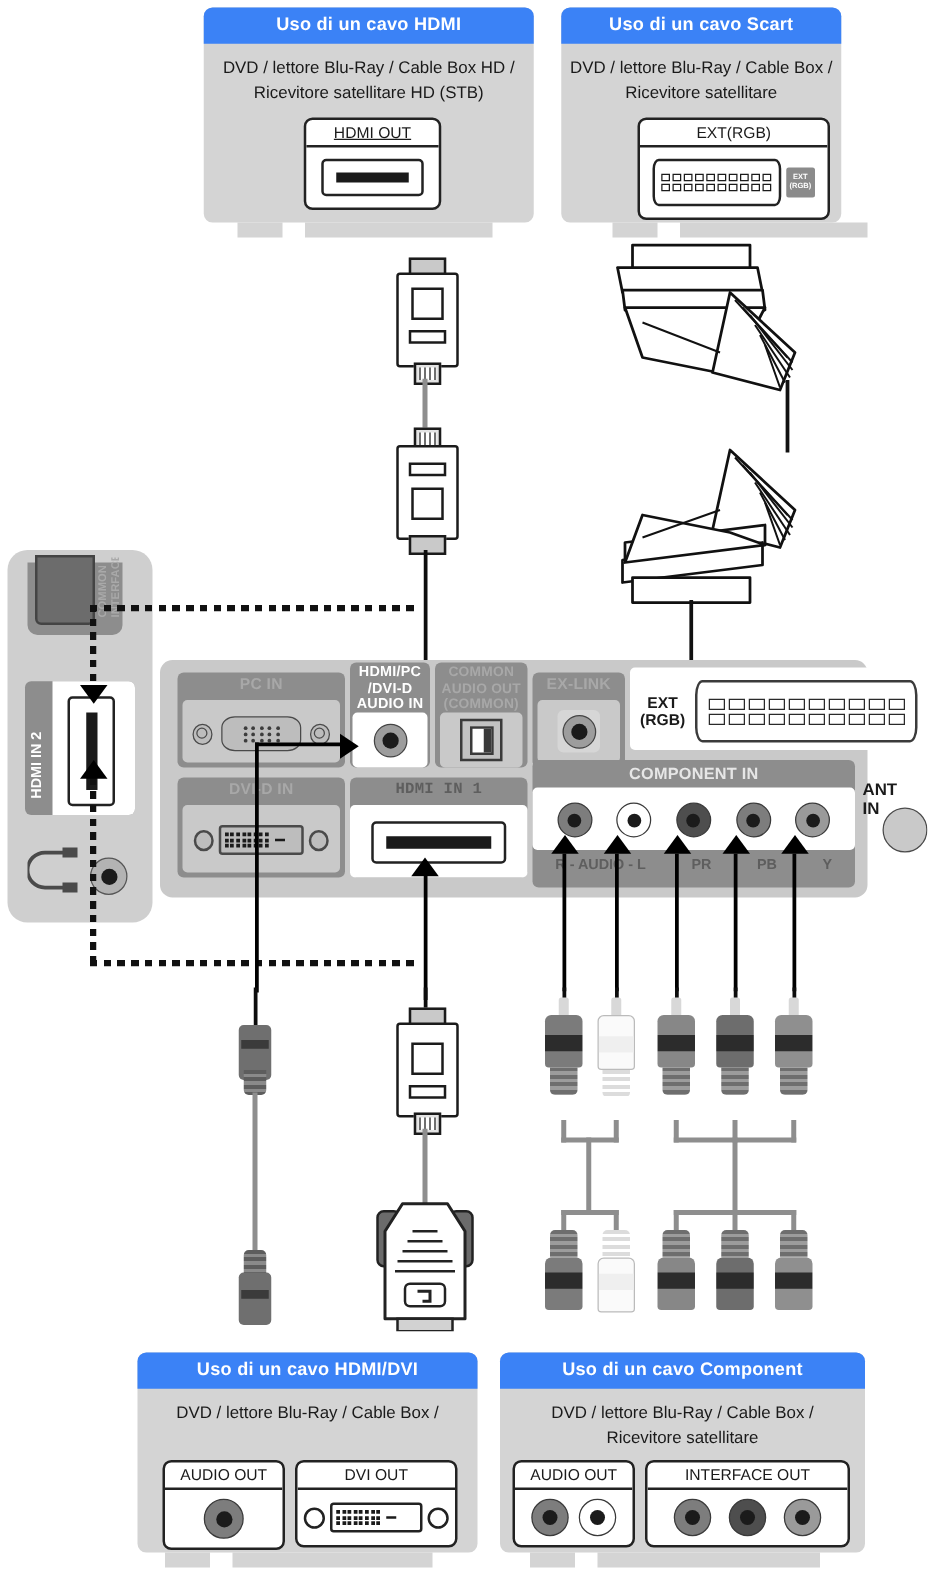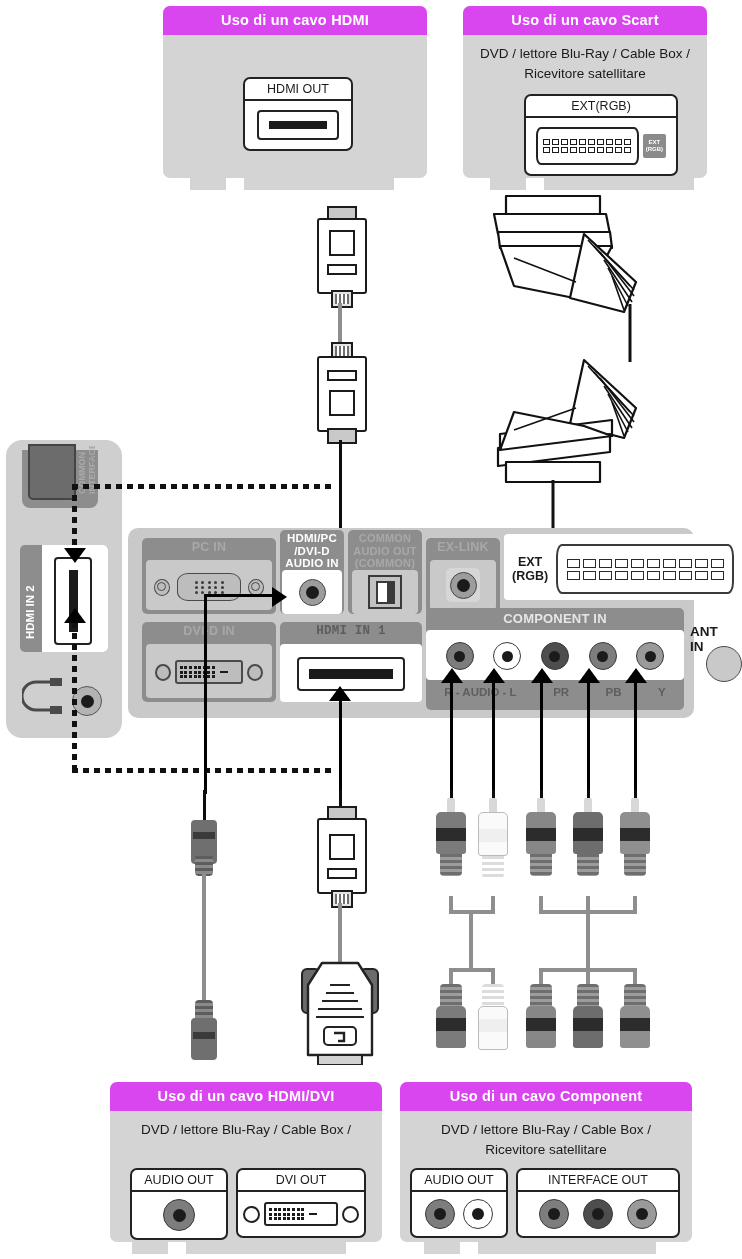--- a/index.html
+++ b/index.html
@@ -2,21 +2,21 @@
 <html><head>
 <meta charset="utf-8">
 <style>
   html,body{margin:0;padding:0;background:#fff;}
   body{width:742px;height:1259px;position:relative;overflow:hidden;
        font-family:"Liberation Sans",sans-serif;color:#1a1a1a;}
   .abs{position:absolute;}
 
   
   .panel{position:absolute;background:#d4d4d4;border-radius:7px;}
-  .panel .hdr{background:#d946ef;color:#fff;font-weight:bold;font-size:14.5px;
+  .panel .hdr{background:#3b82f6;color:#fff;font-weight:bold;font-size:14.5px;
       text-align:center;padding:6px 0 7px;border-radius:7px 7px 0 0;letter-spacing:.2px;}
   .panel .sub{font-size:13.5px;text-align:center;line-height:20px;padding:9px 6px 6px;color:#1a1a1a;}
   .foot{position:absolute;background:#d4d4d4;height:12px;}
 
   
   .pbox{background:#fff;border:2px solid #222;border-radius:7px;overflow:hidden;}
   .pbox .plab{font-size:12.5px;text-align:center;padding:3px 6px 3px;border-bottom:2px solid #222;
       white-space:nowrap;}
   .pbox .pbody{display:flex;align-items:center;justify-content:center;gap:14px;padding:9px 10px;}
 
@@ -124,33 +124,37 @@
   .rcaPlug .band{position:absolute;left:0;right:0;top:16px;height:13px;background:#2c2c2c;}
   .rcaPlug .grip{height:22px;margin:0 4px;border-radius:0 0 4px 4px;
      background:repeating-linear-gradient(to bottom,#6e6e6e 0 3px,#9c9c9c 3px 6px);}
   .rcaPlug .tip{position:absolute;left:11px;top:-14px;width:8px;height:16px;background:#d8d8d8;border-radius:2px;}
 </style>
 </head>
 <body>
 
 <div class="panel" id="p-hdmi" style="left:163px;top:6px;width:264px;height:172px;">
   <div class="hdr">Uso di un cavo HDMI</div>
-  <div class="pbox abs" style="left:80px;top:71px;width:106px;">
+  <div class="sub">
+    <div>DVD / lettore Blu-Ray / Cable Box HD /</div>
+    <div>Ricevitore satellitare HD (STB)</div>
+  </div>
+  <div class="pbox abs" style="left:80px;top:88px;width:106px;text-decoration:underline;">
     <div class="plab">HDMI OUT</div>
     <div class="pbody">
         <span class="hdmiSock">
           <i></i>
         </span>
       </div>
   </div>
 </div>
 <div class="foot" style="left:190px;top:178px;width:36px;"></div>
 <div class="foot" style="left:244px;top:178px;width:150px;"></div>
 
-<div class="panel" id="p-scart" style="left:463px;top:6px;width:244px;height:172px;">
+<div class="panel" id="p-scart" style="left:449px;top:6px;width:224px;height:172px;">
   <div class="hdr">Uso di un cavo Scart</div>
   <div class="sub">
     <div>DVD / lettore Blu-Ray / Cable Box /</div>
     <div>Ricevitore satellitare</div>
   </div>
   <div class="pbox abs" style="left:61px;top:88px;width:150px;">
     <div class="plab">EXT(RGB)</div>
     <div class="pbody" style="gap:4px;">
       <span class="scart">
         <span class="scartPins">

